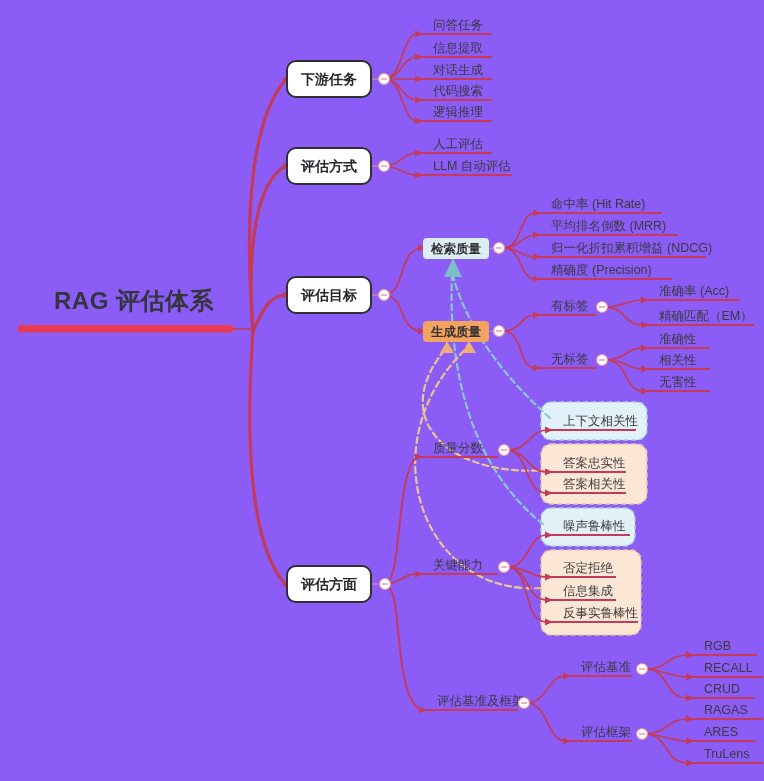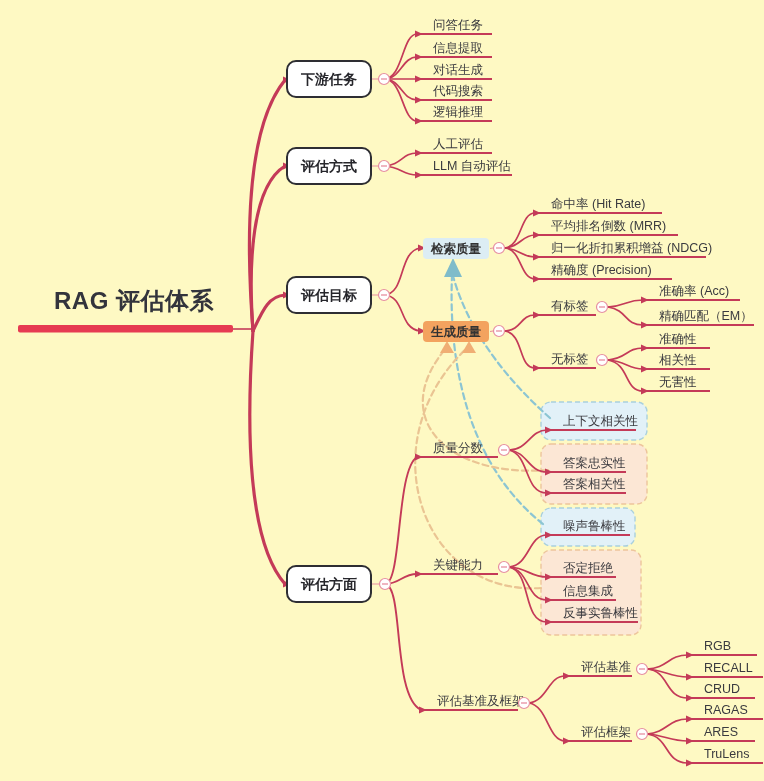--- a/index.html
+++ b/index.html
@@ -1,16 +1,16 @@
 <!DOCTYPE html>
 <html><head>
 <meta charset="utf-8">
 <style>
   html,body{margin:0;padding:0;background:#ffffff;}
-  .canvas{position:relative;width:764px;height:781px;background:#fef9c3;overflow:hidden;
+  .canvas{position:relative;width:764px;height:781px;background:#8b5cf6;overflow:hidden;
           font-family:"Liberation Sans","DejaVu Sans",sans-serif;}
   svg{position:absolute;left:0;top:0;}
   text{font-family:"Liberation Sans","DejaVu Sans",sans-serif;}
   .t-leaf{font-size:12.5px;fill:#3a3a3f;}
   .t-box{font-size:14px;font-weight:bold;fill:#26262b;}
   .t-cbox{font-size:12.5px;font-weight:600;fill:#333333;}
   .t-root{font-size:24px;font-weight:bold;fill:#33343c;letter-spacing:.5px;}
 </style>
 </head>
 <body>

